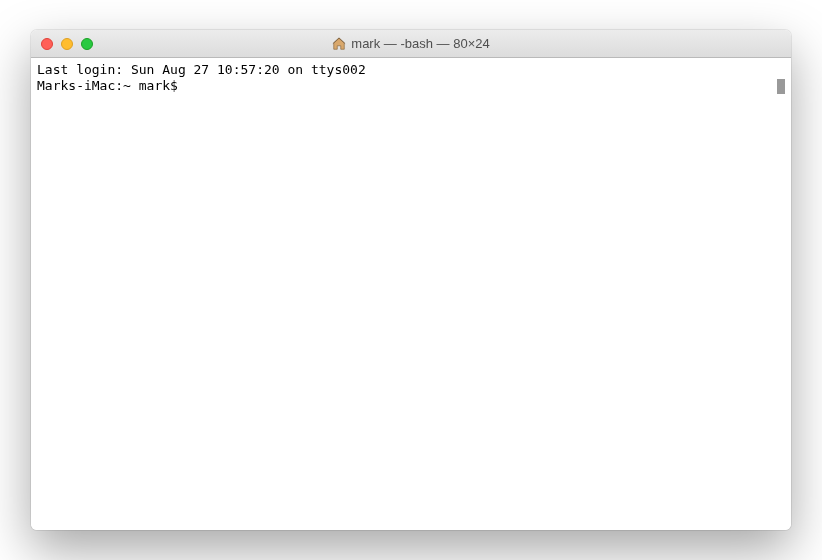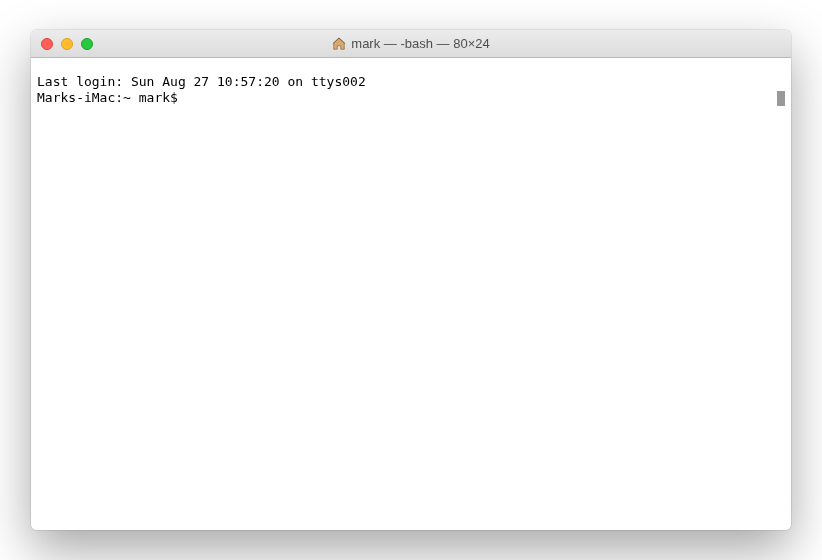--- a/index.html
+++ b/index.html
@@ -76,21 +76,20 @@
     }
     .terminal-body {
       flex: 1;
       background: #ffffff;
       padding: 4px 6px;
       font-family: "Menlo", "Monaco", "Consolas", monospace;
       font-size: 13px;
       line-height: 1.25;
       color: #000000;
       overflow: hidden;
-      margin-top: 12px;
     }
     .line {
       white-space: pre;
     }
     .prompt-line {
       display: flex;
       align-items: center;
       justify-content: space-between;
     }
     .cursor {

